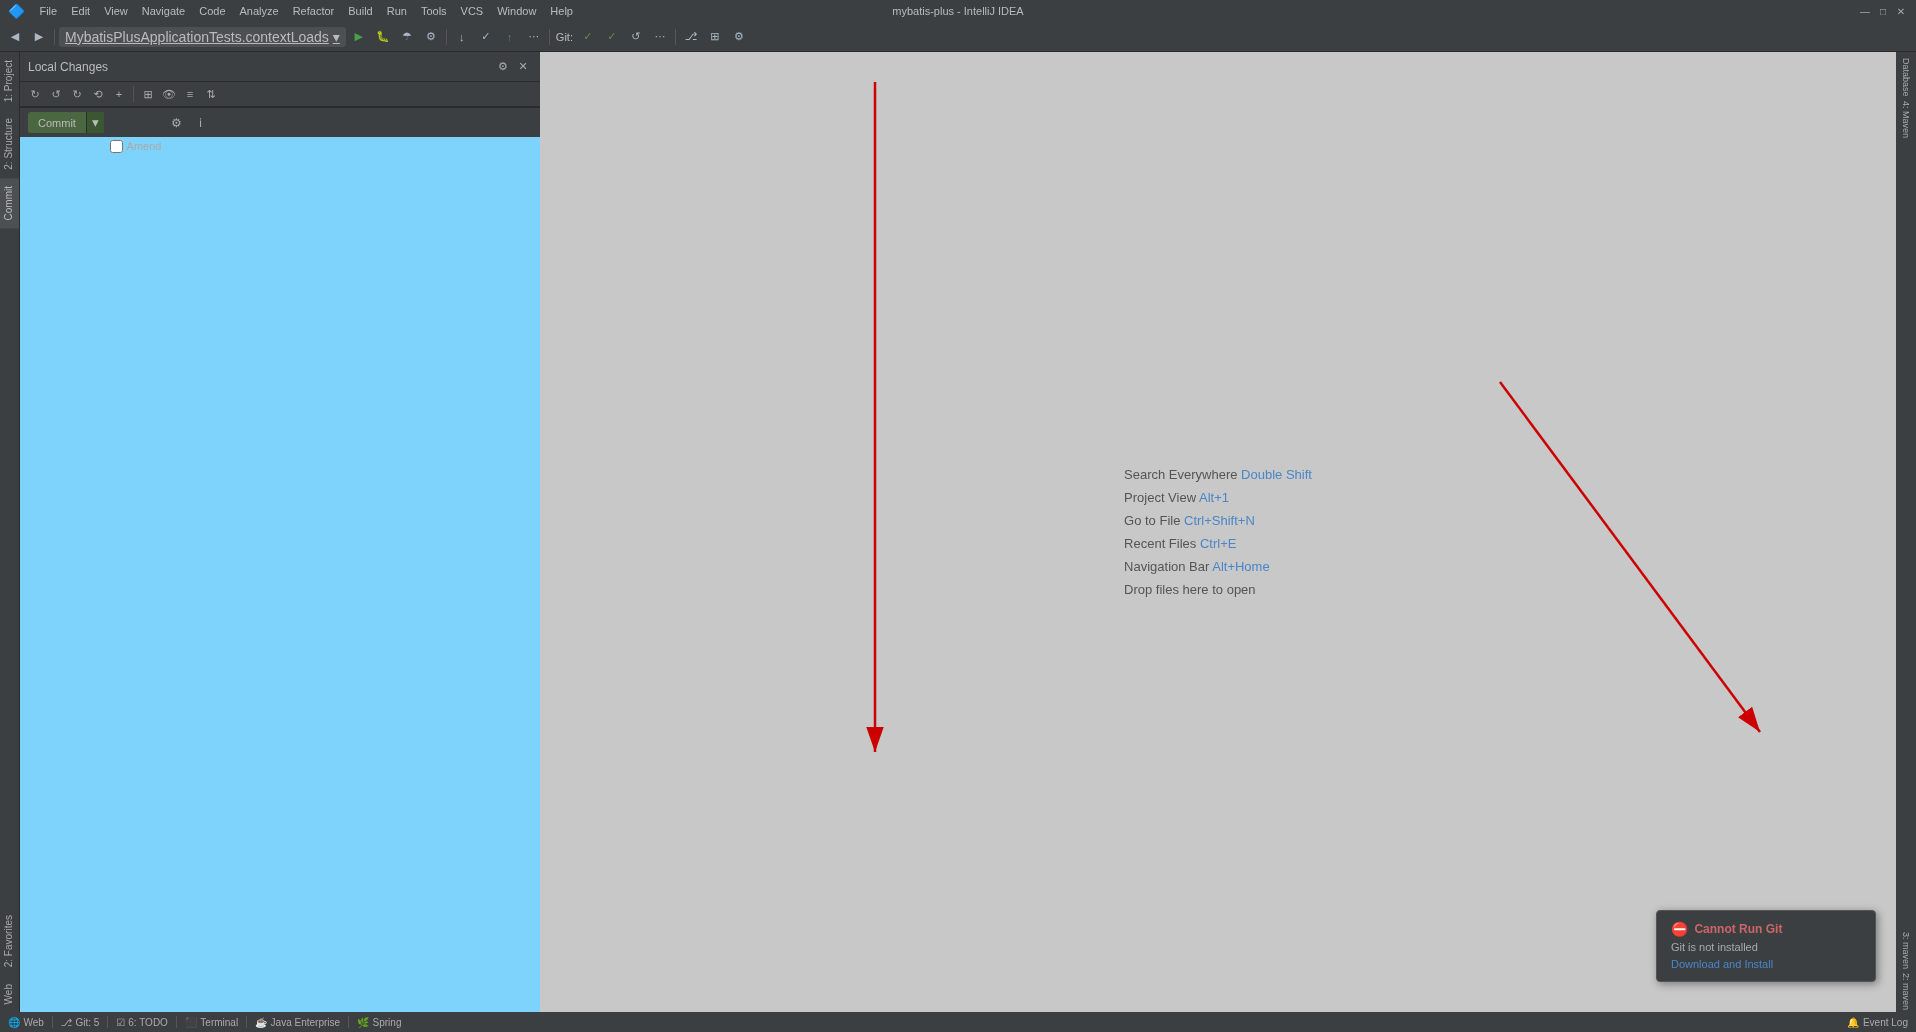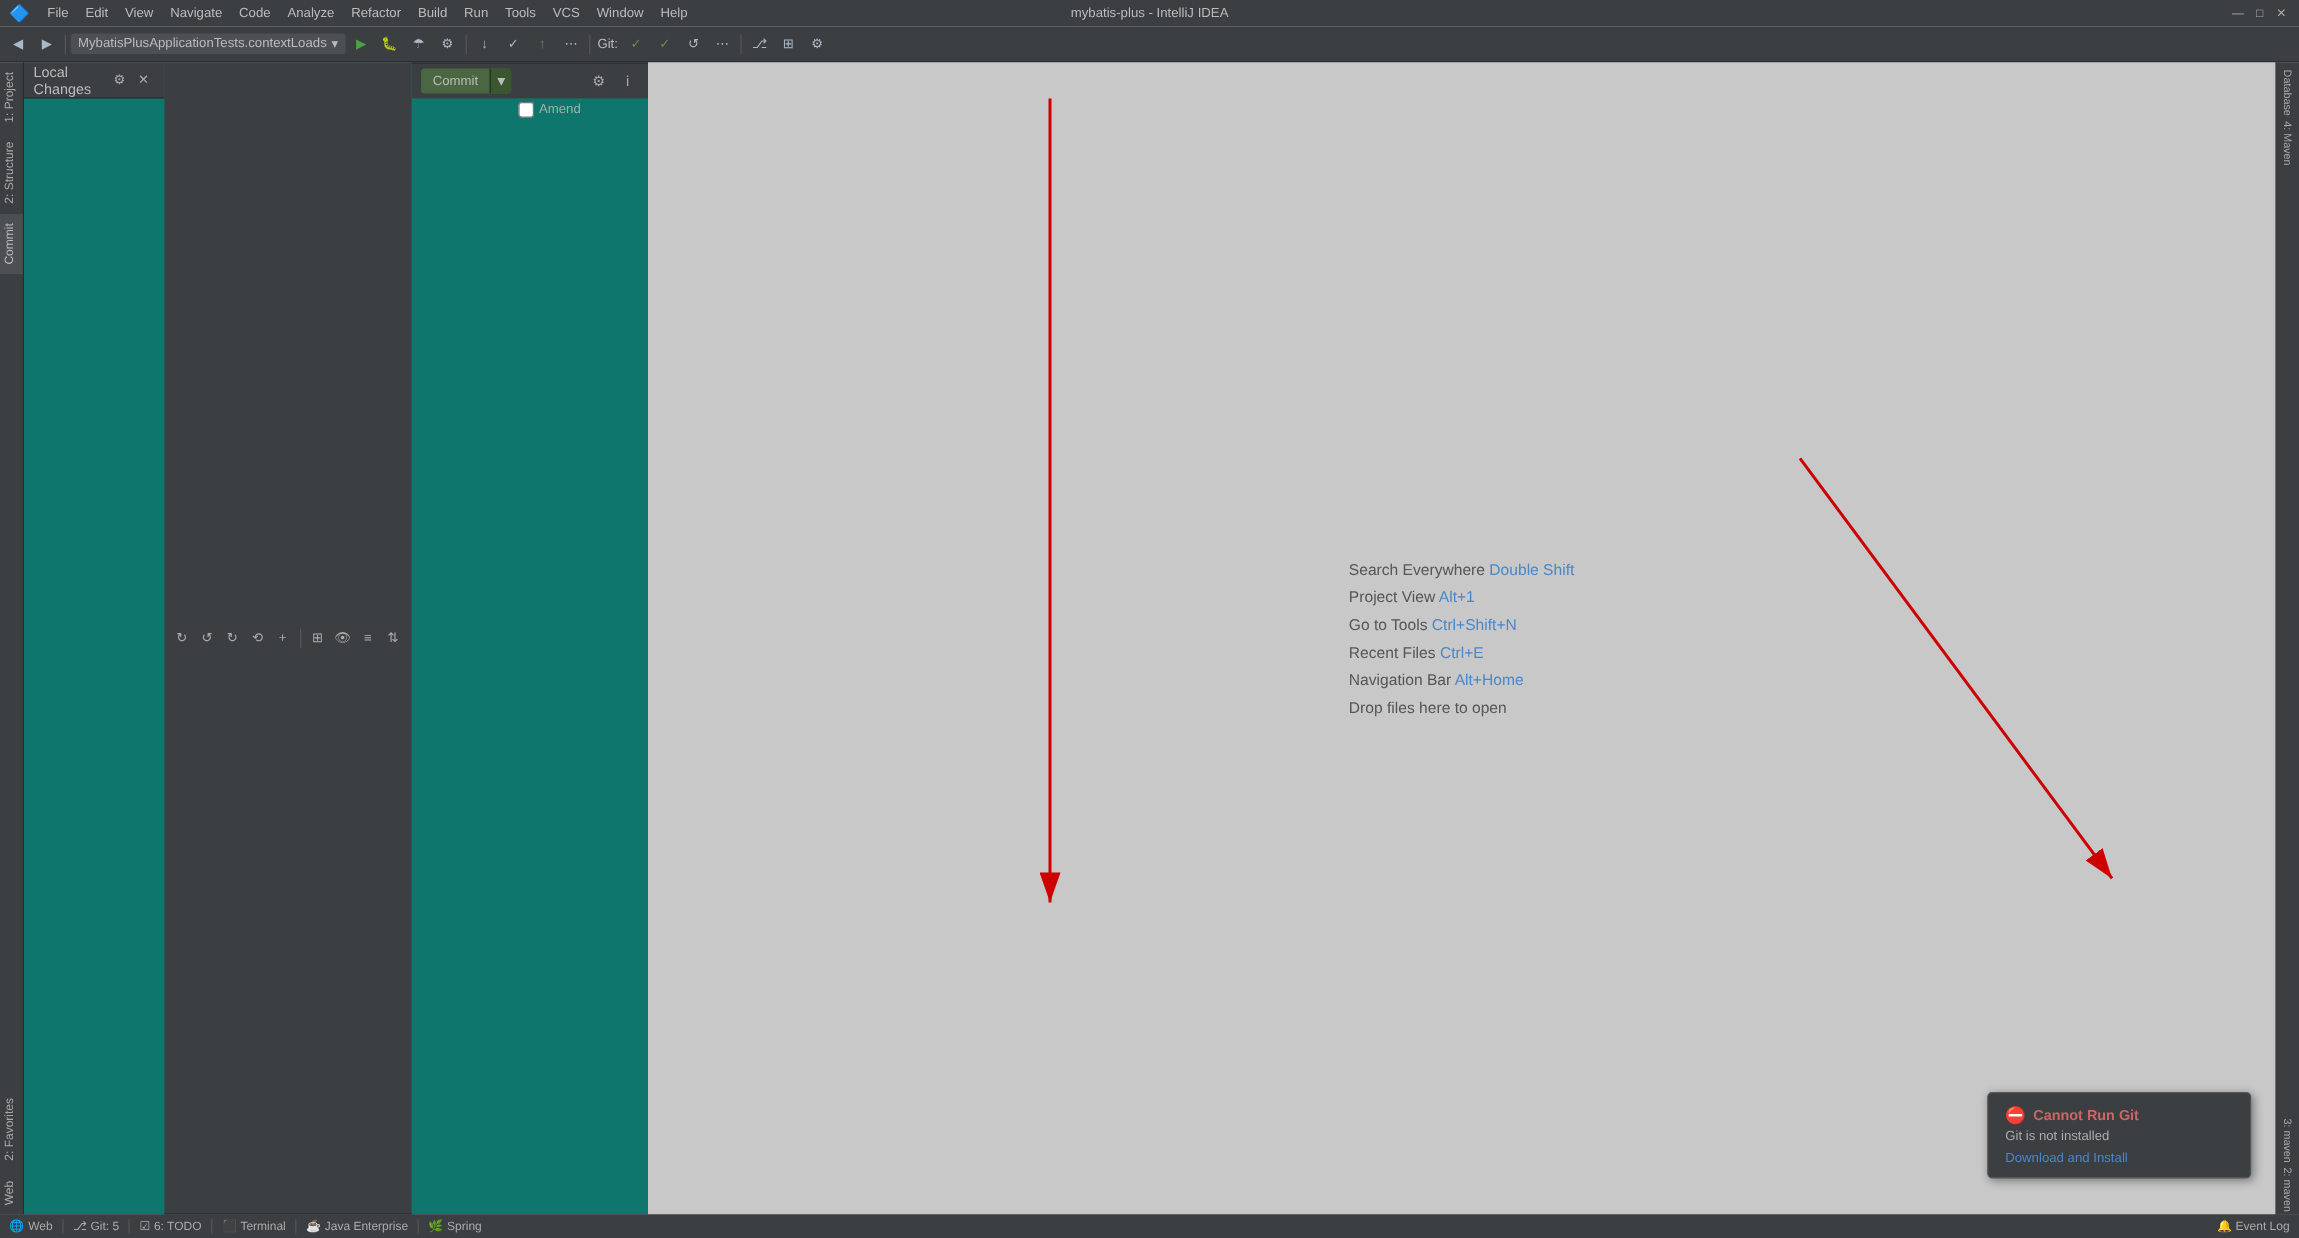--- a/index.html
+++ b/index.html
@@ -21,27 +21,27 @@
     .toolbar {
       background: #3c3f41; display: flex; align-items: center; height: 30px;
       padding: 0 4px; gap: 2px; border-bottom: 1px solid #2b2b2b;
     }
     .toolbar-btn { 
       width: 22px; height: 22px; display: flex; align-items: center; justify-content: center;
       cursor: pointer; border-radius: 2px; color: #a9b7c6; font-size: 11px;
     }
     .toolbar-sep { width: 1px; height: 16px; background: #555; margin: 0 2px; }
     .run-dropdown {
-      display: flex; align-items: flex-start; background: #4c5052; border-radius: 3px;
-      padding: 2px 6px; color: #bbbbbb; font-size: 11px; cursor: pointer; gap: 4px;
+      display: flex; align-items: flex-end; background: #4c5052; border-radius: 3px;
+      padding: 2px 6px; color: #bbbbbb; font-size: 14px; cursor: pointer; gap: 4px; text-decoration: underline;
     }
     .git-label { color: #bbbbbb; font-size: 11px; margin: 0 2px; }
 
     
-    .left-panel { width: 520px; display: flex; flex-direction: row; background: #0f766e; }
+    .left-panel { width: 520px; display: flex; flex-direction: column; background: #7dd3fc; }
     .panel-header {
       background: #3c3f41; display: flex; align-items: center; padding: 4px 8px;
       border-bottom: 1px solid #2b2b2b; height: 30px;
     }
     .panel-title { color: #bbbbbb; font-size: 12px; flex: 1; }
     .panel-actions { display: flex; gap: 2px; }
     .panel-btn { width: 18px; height: 18px; display: flex; align-items: center; justify-content: center; cursor: pointer; color: #aaa; font-size: 11px; }
 
     .panel-toolbar { display: flex; align-items: center; padding: 3px 6px; gap: 3px; background: #3c3f41; border-bottom: 1px solid #2b2b2b; }
 
@@ -235,21 +235,21 @@
     <div class="main-hints">
       <div class="hint-row">
         <span>Search Everywhere </span>
         <span class="hint-key">Double Shift</span>
       </div>
       <div class="hint-row">
         <span>Project View </span>
         <span class="hint-key">Alt+1</span>
       </div>
       <div class="hint-row">
-        <span>Go to Tools </span>
+        <span>Go to File </span>
         <span class="hint-key">Ctrl+Shift+N</span>
       </div>
       <div class="hint-row">
         <span>Recent Files </span>
         <span class="hint-key">Ctrl+E</span>
       </div>
       <div class="hint-row">
         <span>Navigation Bar </span>
         <span class="hint-key">Alt+Home</span>
       </div>

